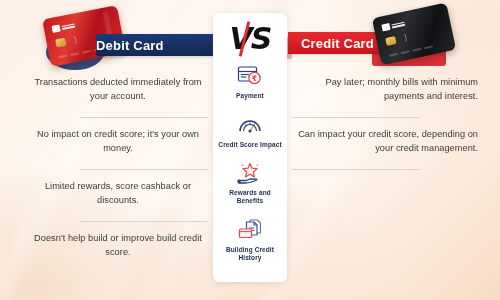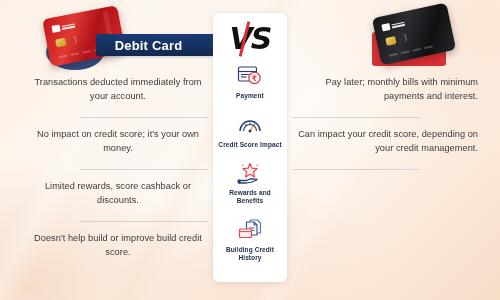--- a/index.html
+++ b/index.html
@@ -25,21 +25,21 @@
   }
 
   
   .banner {
     position:absolute; height:22px; display:flex; align-items:center;
     color:#ffffff; font-weight:bold; font-size:13px; letter-spacing:.2px;
   }
   .banner-debit {
     left:96px; width:118px; top:34px;
     background:linear-gradient(180deg,#1b3a77 0%,#16315f 55%,#122851 100%);
-    justify-content:center; padding-right:13px;
+    justify-content:flex-start; padding-right:13px;
     border-radius:2px 0 0 2px;
     box-shadow:0 1px 3px rgba(0,0,0,.18);
   }
   .banner-credit {
     left:288px; width:118px; top:32px;
     background:linear-gradient(180deg,#e8282f 0%,#d81f27 55%,#c4161c 100%);
     justify-content:flex-start; padding-left:13px;
     border-radius:0 2px 2px 0;
     box-shadow:0 1px 3px rgba(0,0,0,.14);
   }
@@ -158,20 +158,23 @@
         <i></i>
         <i></i>
         <i></i>
       </div>
   </div>
   <div class="banner banner-debit">
     <span>Debit Card</span>
   </div>
 
   <div class="blob-red"></div>
+  <div class="banner banner-credit">
+    <span>Credit Card</span>
+  </div>
   <div class="plastic card-credit">
     <div class="bank-mark">
       <span class="bank-sq"></span>
       <span class="bank-lines">
           <i></i>
           <i></i>
         </span>
     </div>
     <div class="chip"></div>
     <div class="contactless"></div>

